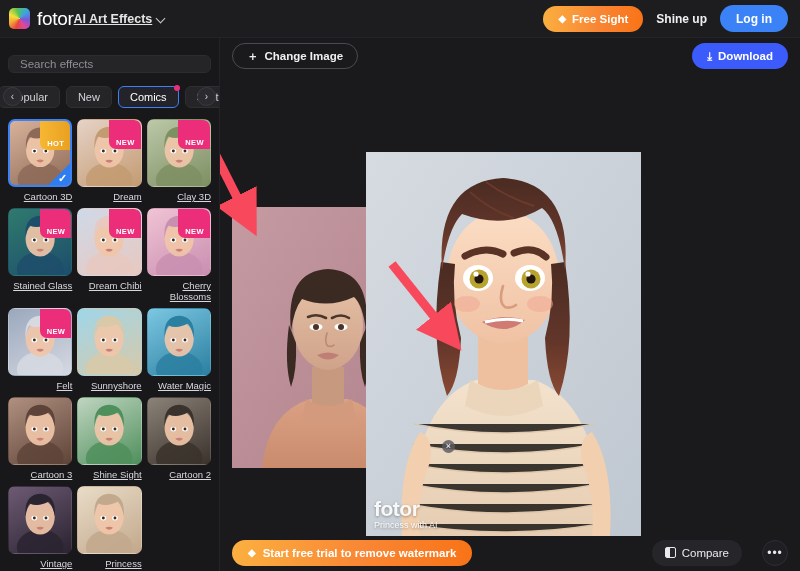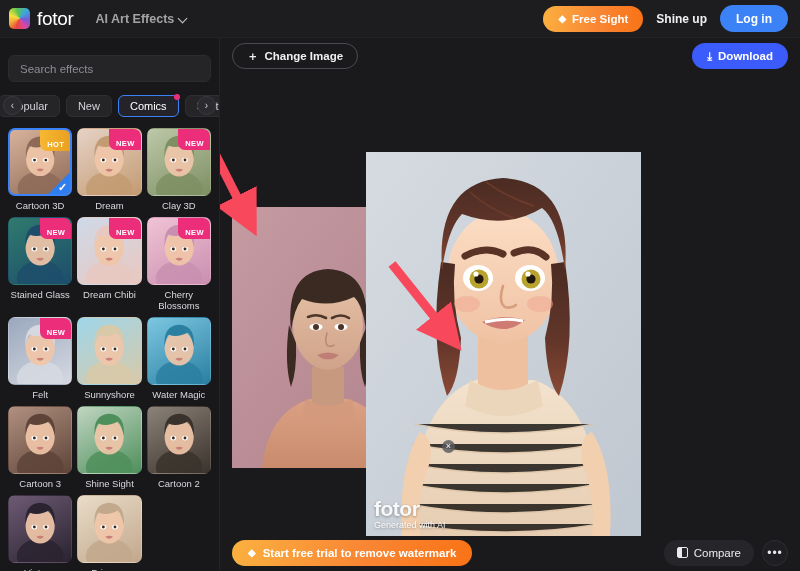--- a/index.html
+++ b/index.html
@@ -26,23 +26,24 @@
     background: conic-gradient(from 200deg,
       #e8453c 0deg, #f2a73b 45deg, #f7e03c 90deg,
       #5bc451 145deg, #3ba5e0 205deg, #7a58d6 260deg,
       #e0479c 310deg, #e8453c 360deg);
   }
   .logo-text {
     font-size: 19px; font-weight: 400; color: #fff;
     letter-spacing: -0.3px;
   }
   .nav-dd {
-    margin-left: 22px; display: flex; align-items: center; gap: 5px;
-    font-size: 12.5px; font-weight: bold; color: #a3a3a3;
+    display: flex; align-items: center; gap: 5px;
+    font-size: 12.5px; font-weight: bold; color: #e5e5e5;
     cursor: pointer;
+    text-decoration: underline;
   }
   .chev { display: inline-block; width: 8px; height: 8px; position: relative; }
   .chev::after {
     content: ""; position: absolute; left: 0; top: 0;
     width: 6px; height: 6px;
     border-right: 1.6px solid #c9c9cf; border-bottom: 1.6px solid #c9c9cf;
     transform: rotate(45deg);
   }
   .top-right {
     margin-left: auto; display: flex; align-items: center; gap: 13px;
@@ -67,21 +68,21 @@
   }
 
   
   .sidebar {
     position: absolute; top: 38px; left: 0; width: 220px; height: 533px;
     background: #18181b;
     border-right: 1px solid #242428;
     overflow: hidden;
   }
   .search-box {
-    margin: 17px 8px 0 8px; height: 27px; border-radius: 6px;
+    margin: 17px 8px 0 8px; height: 18px; border-radius: 6px;
     background: #252528; border: 1px solid #2c2c30;
     display: flex; align-items: center; padding: 0 11px;
   }
   .search-box input {
     background: none; border: none; outline: none;
     color: #d8d8dc; font-size: 11.5px; width: 100%;
     font-family: "Liberation Sans", sans-serif;
   }
   .search-box input::placeholder { color: #8d8d96; }
 
@@ -125,40 +126,40 @@
   .cell { cursor: pointer; }
   .thumb {
     position: relative; width: 100%; height: 68px;
     border-radius: 7px; overflow: hidden;
     border: 1px solid transparent;
   }
   .thumb.selected { border: 2px solid #3b82f6; }
   .badge {
     position: absolute; top: 0; right: 0;
     font-size: 7.5px; font-weight: bold; color: #fff;
-    padding: 10px 6px 2px 7px;
+    padding: 18px 6px 2px 7px;
     border-radius: 0 7px 0 7px; letter-spacing: 0.4px;
     z-index: 3;
   }
   .badge.new { background: #ec2e7a; }
   .badge.hot { background: linear-gradient(90deg,#f7b733,#e9a020); }
   .check-corner {
     position: absolute; right: 0; bottom: 0;
     width: 22px; height: 22px; z-index: 3;
     background: #2f7ef0;
     clip-path: polygon(100% 0, 100% 100%, 0 100%);
     border-radius: 0 0 5px 0;
   }
   .check-corner::after {
     content: "✓"; position: absolute; right: 3px; bottom: 0px;
     font-size: 11px; color: #fff; font-weight: bold;
   }
   .cap {
-    margin-top: 4px; text-align: center;
-    font-size: 9.5px; color: #d8d8de; line-height: 11px;
+    margin-top: 4px; text-align: right;
+    font-size: 9.5px; color: #d8d8de; line-height: 11px; text-decoration: underline;
   }
 
   
   .main {
     position: absolute; top: 38px; left: 220px;
     width: 580px; height: 533px; background: #1a1a1d;
   }
   .maintop {
     position: absolute; top: 0; left: 0; width: 580px; height: 36px;
     display: flex; align-items: center; padding: 0 12px;
@@ -221,21 +222,21 @@
     position: absolute; left: 0; bottom: 0; width: 580px; height: 37px;
     display: flex; align-items: center; padding: 0 12px;
   }
   .btn-watermark {
     display: flex; align-items: center; gap: 7px;
     height: 26px; padding: 0 16px; border-radius: 13px;
     background: linear-gradient(95deg,#fbb040 0%, #f98634 55%, #f97316 100%);
     color: #fff; font-size: 11.5px; font-weight: bold;
     border: none; cursor: pointer; font-family: "Liberation Sans", sans-serif;
   }
-  .bottom-right { margin-left: auto; display: flex; align-items: center; gap: 8px; }
+  .bottom-right { margin-left: auto; display: flex; align-items: center; gap: 20px; }
   .btn-compare {
     display: flex; align-items: center; gap: 6px;
     height: 26px; padding: 0 13px; border-radius: 13px;
     background: #26262a; color: #eaeaee; font-size: 11.5px;
     border: none; cursor: pointer; font-family: "Liberation Sans", sans-serif;
   }
   .cmp-icon {
     width: 11px; height: 11px; border-radius: 2px;
     border: 1.4px solid #eaeaee; position: relative;
   }
@@ -647,21 +648,21 @@
           <ellipse cx="174" cy="152" rx="13" ry="8" fill="#f0a894" opacity="0.55"></ellipse>
 
           <path d="M137 134 q-5 16 2 21 q6 2 11 -2" stroke="#d79d7e" stroke-width="2.6" fill="none" stroke-linecap="round"></path>
 
           <path d="M116 170 q22 -9 43 -2 q-20 17 -43 2 Z" fill="#cf7a73"></path>
           <path d="M119 170 q20 -5 38 -1" stroke="#fff" stroke-width="3" fill="none"></path>
         </svg>
 
         <div class="wm">
           <div class="wm-logo">fotor</div>
-          <div class="wm-sub">Generated with AI</div>
+          <div class="wm-sub">Princess with AI</div>
         </div>
         <div class="wm-close">×</div>
       </div>
 
       <svg class="arrow-svg" width="580" height="460">
         <defs>
           <marker id="ah" markerWidth="5" markerHeight="5" refX="2.6" refY="2.5" orient="auto">
             <path d="M0,0 L5,2.5 L0,5 z" fill="#f8495c"></path>
           </marker>
         </defs>

